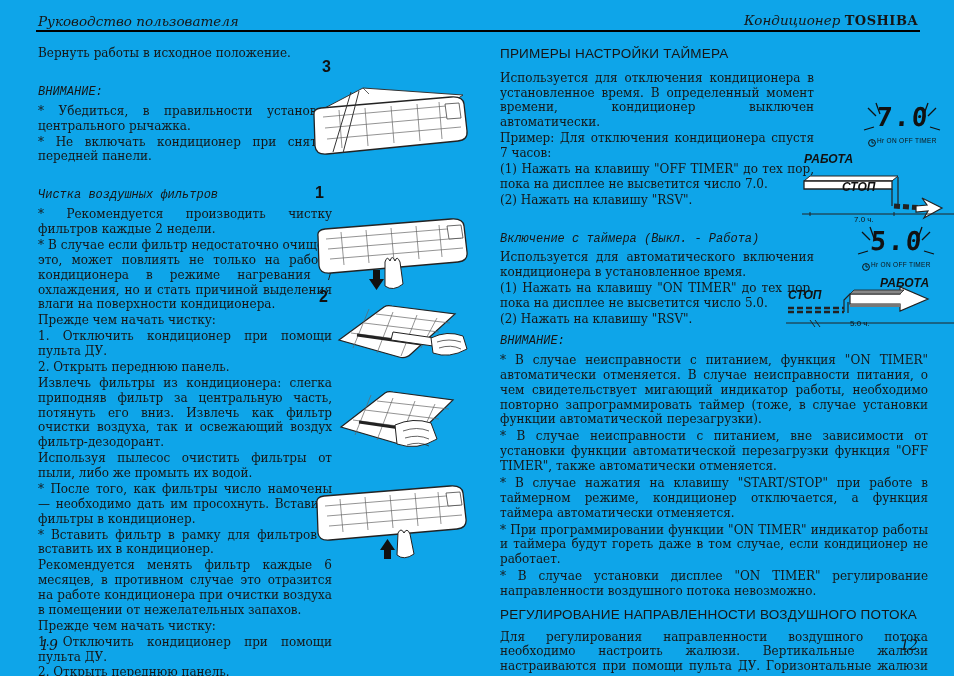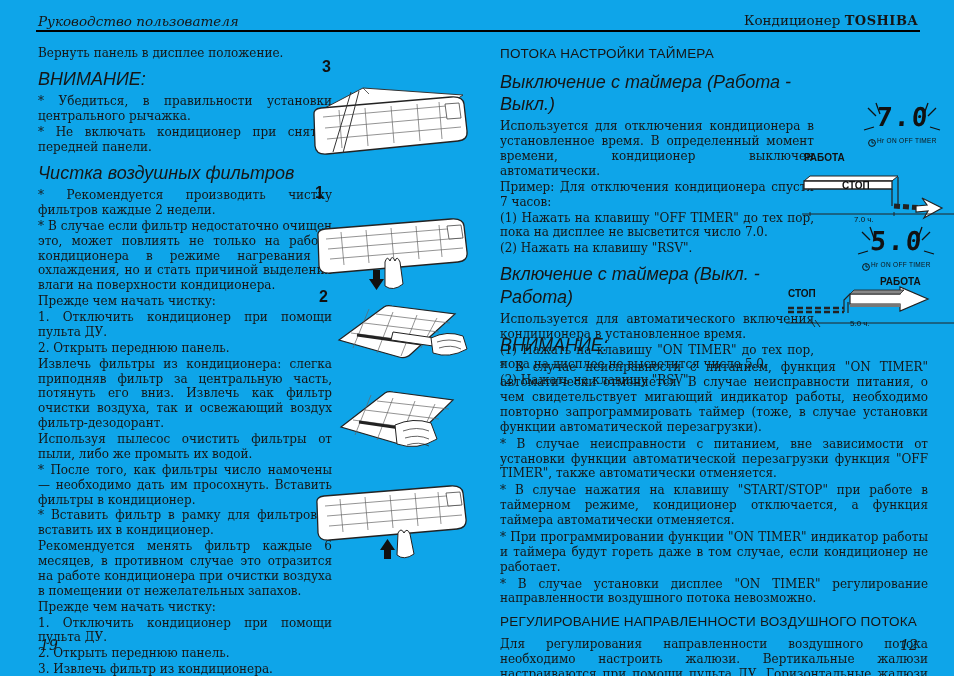--- a/index.html
+++ b/index.html
@@ -1,68 +1,68 @@
 <!DOCTYPE html>
 <html><head>
 <meta charset="utf-8">
 <style>
   html,body{margin:0;padding:0;background:#e8e8e8;}
   .page{position:relative;width:954px;height:676px;background:#0ea5e9;overflow:hidden;
         font-family:"DejaVu Serif",serif;color:#161616;}
   
   .hdr-left{position:absolute;left:38px;top:13px;font-style:italic;font-size:13.5px;}
   .hdr-right{position:absolute;right:36px;top:12px;font-size:13.5px;white-space:nowrap;}
-  .hdr-right .prod{}
+  .hdr-right .prod{font-style:italic;}
   .hdr-right .brand{font-weight:bold;font-size:13px;letter-spacing:.5px;font-style:normal;}
   .hdr-rule{position:absolute;left:36px;right:34px;top:30px;border-top:2px solid #000;}
   
   .col{position:absolute;text-align:justify;font-size:12px;line-height:1.24;}
   .col p{margin:0 0 1px 0;}
-  .subhead{font-family:Liberation Sans, sans-serif;font-style:italic;font-weight:normal;
-           font-size:18px;margin:7px 0 4px 0;text-align:left;}
+  .subhead{font-family:Liberation Mono, monospace;font-style:italic;font-weight:normal;
+           font-size:12px;margin:24px 0 4px 0;text-align:left;}
   .bigHead{font-family:"Liberation Sans",sans-serif;font-weight:normal;font-size:13.5px;
            letter-spacing:.2px;margin:0 0 8px 0;text-align:left;}
   .left-col{left:38px;top:46px;width:294px;}
   .right-top{left:500px;top:46px;width:314px;}
   .right-wide{left:500px;top:334px;width:428px;}
   .right-wide p{margin:0 0 2px 0;}
   .right-wide .bigHead{margin:8px 0 6px 0;}
   
   .figNum{position:absolute;font-family:"Liberation Sans",sans-serif;font-weight:bold;
           font-size:16px;color:#111;}
   .fig{position:absolute;}
   
   .diag{position:absolute;}
   .display{position:absolute;width:92px;height:54px;}
   .display-value{position:absolute;left:14px;top:6px;width:66px;text-align:center;
       font-family:"DejaVu Sans Mono",monospace;font-weight:bold;font-size:26px;
       transform:skewX(-5deg);letter-spacing:2px;color:#111;}
   .display-caption{position:absolute;left:12px;top:41px;display:flex;align-items:center;gap:2px;
       font-family:"Liberation Sans",sans-serif;font-size:6.5px;letter-spacing:.3px;color:#111;white-space:nowrap;}
   .dlabel{position:absolute;font-family:"Liberation Sans",sans-serif;font-weight:bold;
-      font-size:10px;color:#111;white-space:nowrap;}
+      font-size:12px;color:#111;white-space:nowrap;font-style:italic;}
   .dsmall{position:absolute;font-family:"Liberation Sans",sans-serif;font-size:8px;color:#111;white-space:nowrap;margin-left:28px;}
   
   .pageno{position:absolute;top:637px;font-style:italic;font-size:14px;}
   .pageno.l{left:40px;} .pageno.r{right:36px;}
   svg{display:block;}
 </style>
 </head>
 <body>
 
 <div class="page">
 
   <div class="hdr-left">Руководство пользователя</div>
   <div class="hdr-right">
     <span class="prod">Кондиционер </span><span class="brand">TOSHIBA</span>
   </div>
   <div class="hdr-rule"></div>
 
   <div class="col left-col">
-    <p>Вернуть панель в дисплее положение.</p>
+    <p>Вернуть работы в исходное положение.</p>
     <h4 class="subhead">ВНИМАНИЕ:</h4>
     <p>* Убедиться, в правильности установки центрального рычажка.</p>
     <p>* Не включать кондиционер при снятой передней панели.</p>
     <h4 class="subhead">Чистка воздушных фильтров</h4>
     <p>* Рекомендуется производить чистку фильтров каждые 2 недели.</p>
     <p>* В случае если фильтр недостаточно очищен это, может повлиять не только на работу кондиционера в режиме нагревания /охлаждения, но и стать причиной выделения влаги на поверхности кондиционера.</p>
     <p>Прежде чем начать чистку:</p>
     <p>1. Отключить кондиционер при помощи пульта ДУ.</p>
     <p>2. Открыть переднюю панель.</p>
     <p>Извлечь фильтры из кондиционера: слегка приподняв фильтр за центральную часть, потянуть его вниз. Извлечь как фильтр очистки воздуха, так и освежающий воздух фильтр-дезодорант.</p>
@@ -130,22 +130,21 @@
       <path d="M7,26 Q6,20 14,19 L140,9 Q152,8 153,16 L156,42 Q157,51 147,52 L20,63 Q9,64 8,56 Z" fill="#fff" stroke="#222" stroke-width="1.3"></path>
       <path d="M15,29 L148,18 M17,39 L150,28 M19,49 L152,38" stroke="#666" stroke-width=".7"></path>
       <path d="M30,22 l3,33 M55,20 l3,33 M80,18 l3,33 M105,16 l3,33 M128,15 l3,32" stroke="#666" stroke-width=".7"></path>
       <path d="M136,16 l14,-1 2,13 -14,1 z" fill="#fff" stroke="#444" stroke-width=".8"></path>
       <path d="M88,56 q3,-6 6,0 q3,-6 6,1 l4,20 q-10,7 -17,1 z" fill="#fff" stroke="#222" stroke-width="1"></path>
       <path d="M74,82 v-9 h-4 l7.5,-11 7.5,11 h-4 v9 z" fill="#111"></path>
     </svg>
   </div>
 
   <div class="col right-top">
-    <h3 class="bigHead">ПОТОКА НАСТРОЙКИ ТАЙМЕРА</h3>
-    <h4 class="subhead">Выключение с таймера (Работа - Выкл.)</h4>
+    <h3 class="bigHead">ПРИМЕРЫ НАСТРОЙКИ ТАЙМЕРА</h3>
     <p>Используется для отключения кондиционера в установленное время. В определенный момент времени, кондиционер выключен автоматически.</p>
     <p>Пример: Для отключения кондиционера спустя 7 часов:</p>
     <p>(1) Нажать на клавишу "OFF TIMER" до тех пор, пока на дисплее не высветится число 7.0.</p>
     <p>(2) Нажать на клавишу "RSV".</p>
     <h4 class="subhead">Включение с таймера (Выкл. - Работа)</h4>
     <p>Используется для автоматического включения кондиционера в установленное время.</p>
     <p>(1) Нажать на клавишу "ON TIMER" до тех пор, пока на дисплее не высветится число 5.0.</p>
     <p>(2) Нажать на клавишу "RSV".</p>
   </div>
 

